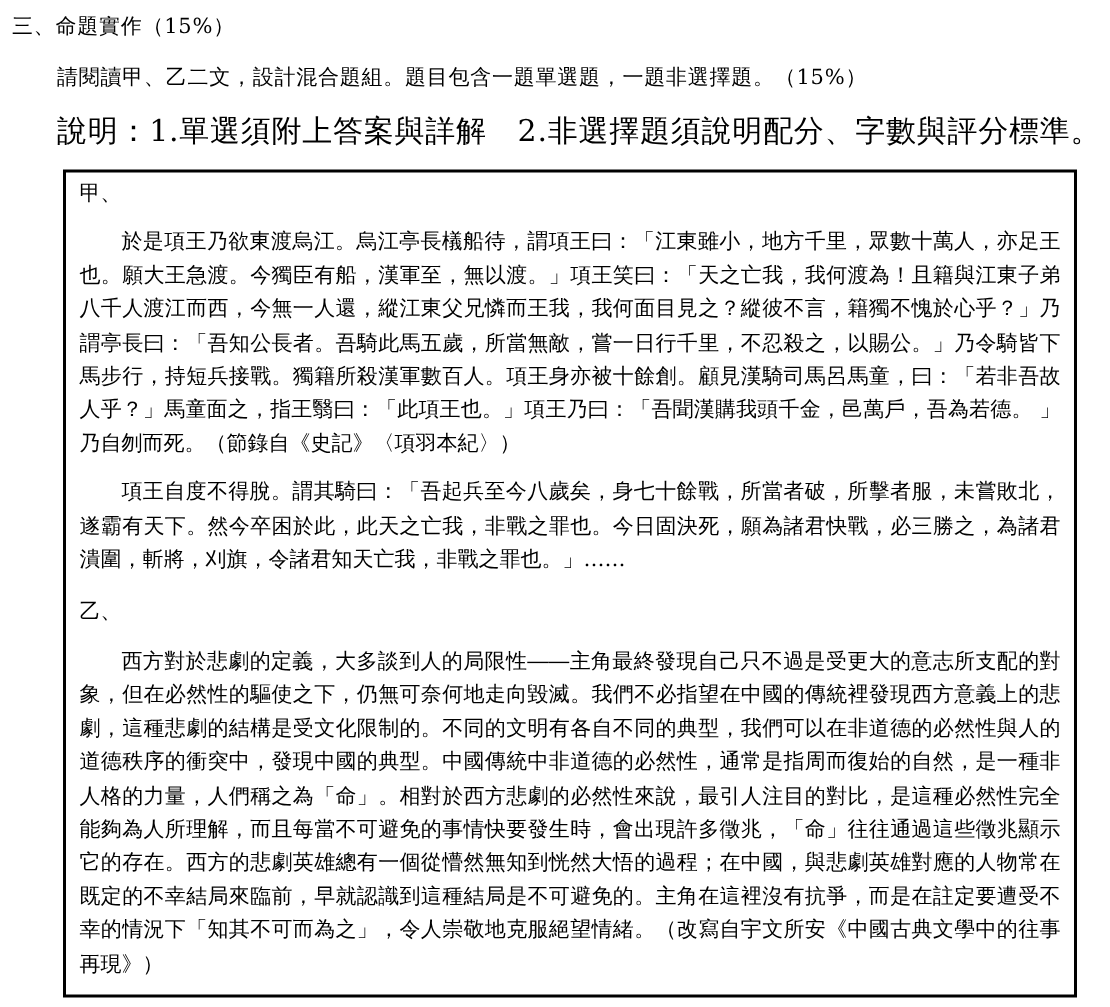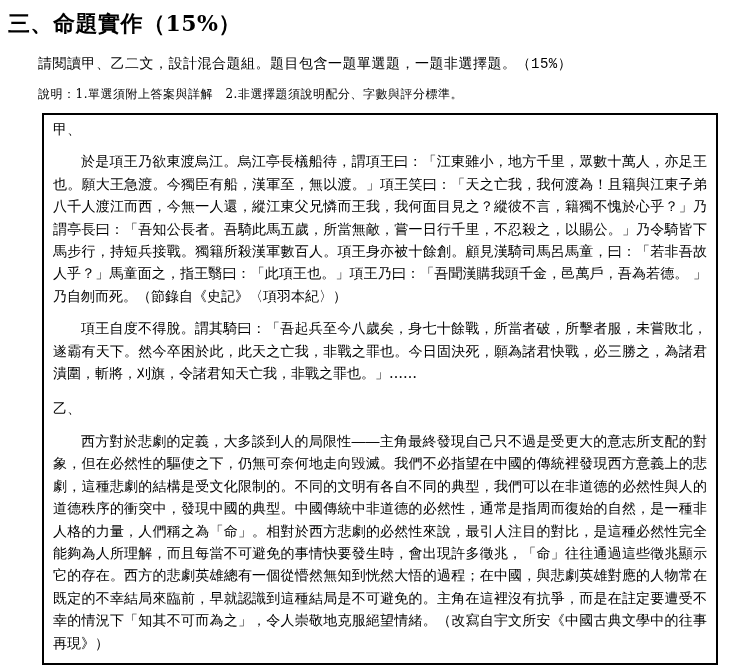--- a/index.html
+++ b/index.html
@@ -3,28 +3,28 @@
 <meta charset="utf-8">
 <style>
   * { margin: 0; padding: 0; box-sizing: border-box; }
   html, body {
     width: 740px; height: 671px;
     background: #ffffff; color: #000000;
     font-family: "DejaVu Serif", "Liberation Serif", serif;
     overflow: hidden; position: relative;
   }
   .title {
-    font-size: 22px; font-weight: bold;
+    font-size: 14px; font-weight: normal;
     padding: 9px 0 0 8px; letter-spacing: 0.5px;
   }
   .intro {
-    font-size: 14px; margin: 16px 0 0 38px; letter-spacing: 0.5px; font-family: Liberation Mono, monospace;
+    font-size: 14px; margin: 16px 0 0 38px; letter-spacing: 0.5px;
   }
   .instructions {
-    font-size: 12px; margin: 13px 0 0 38px; letter-spacing: 0.5px;
+    font-size: 20px; margin: 13px 0 0 38px; letter-spacing: 0.5px;
   }
   .passage-box {
     position: absolute; left: 42px; top: 113px;
     width: 676px; height: 552px;
     border: 2px solid #000000;
     padding: 3px 9px 0 9px;
     font-size: 14px; line-height: 22.4px;
   }
   .passage-label { text-align: left; }
   .passage-label.yi { margin-top: 13px; }

